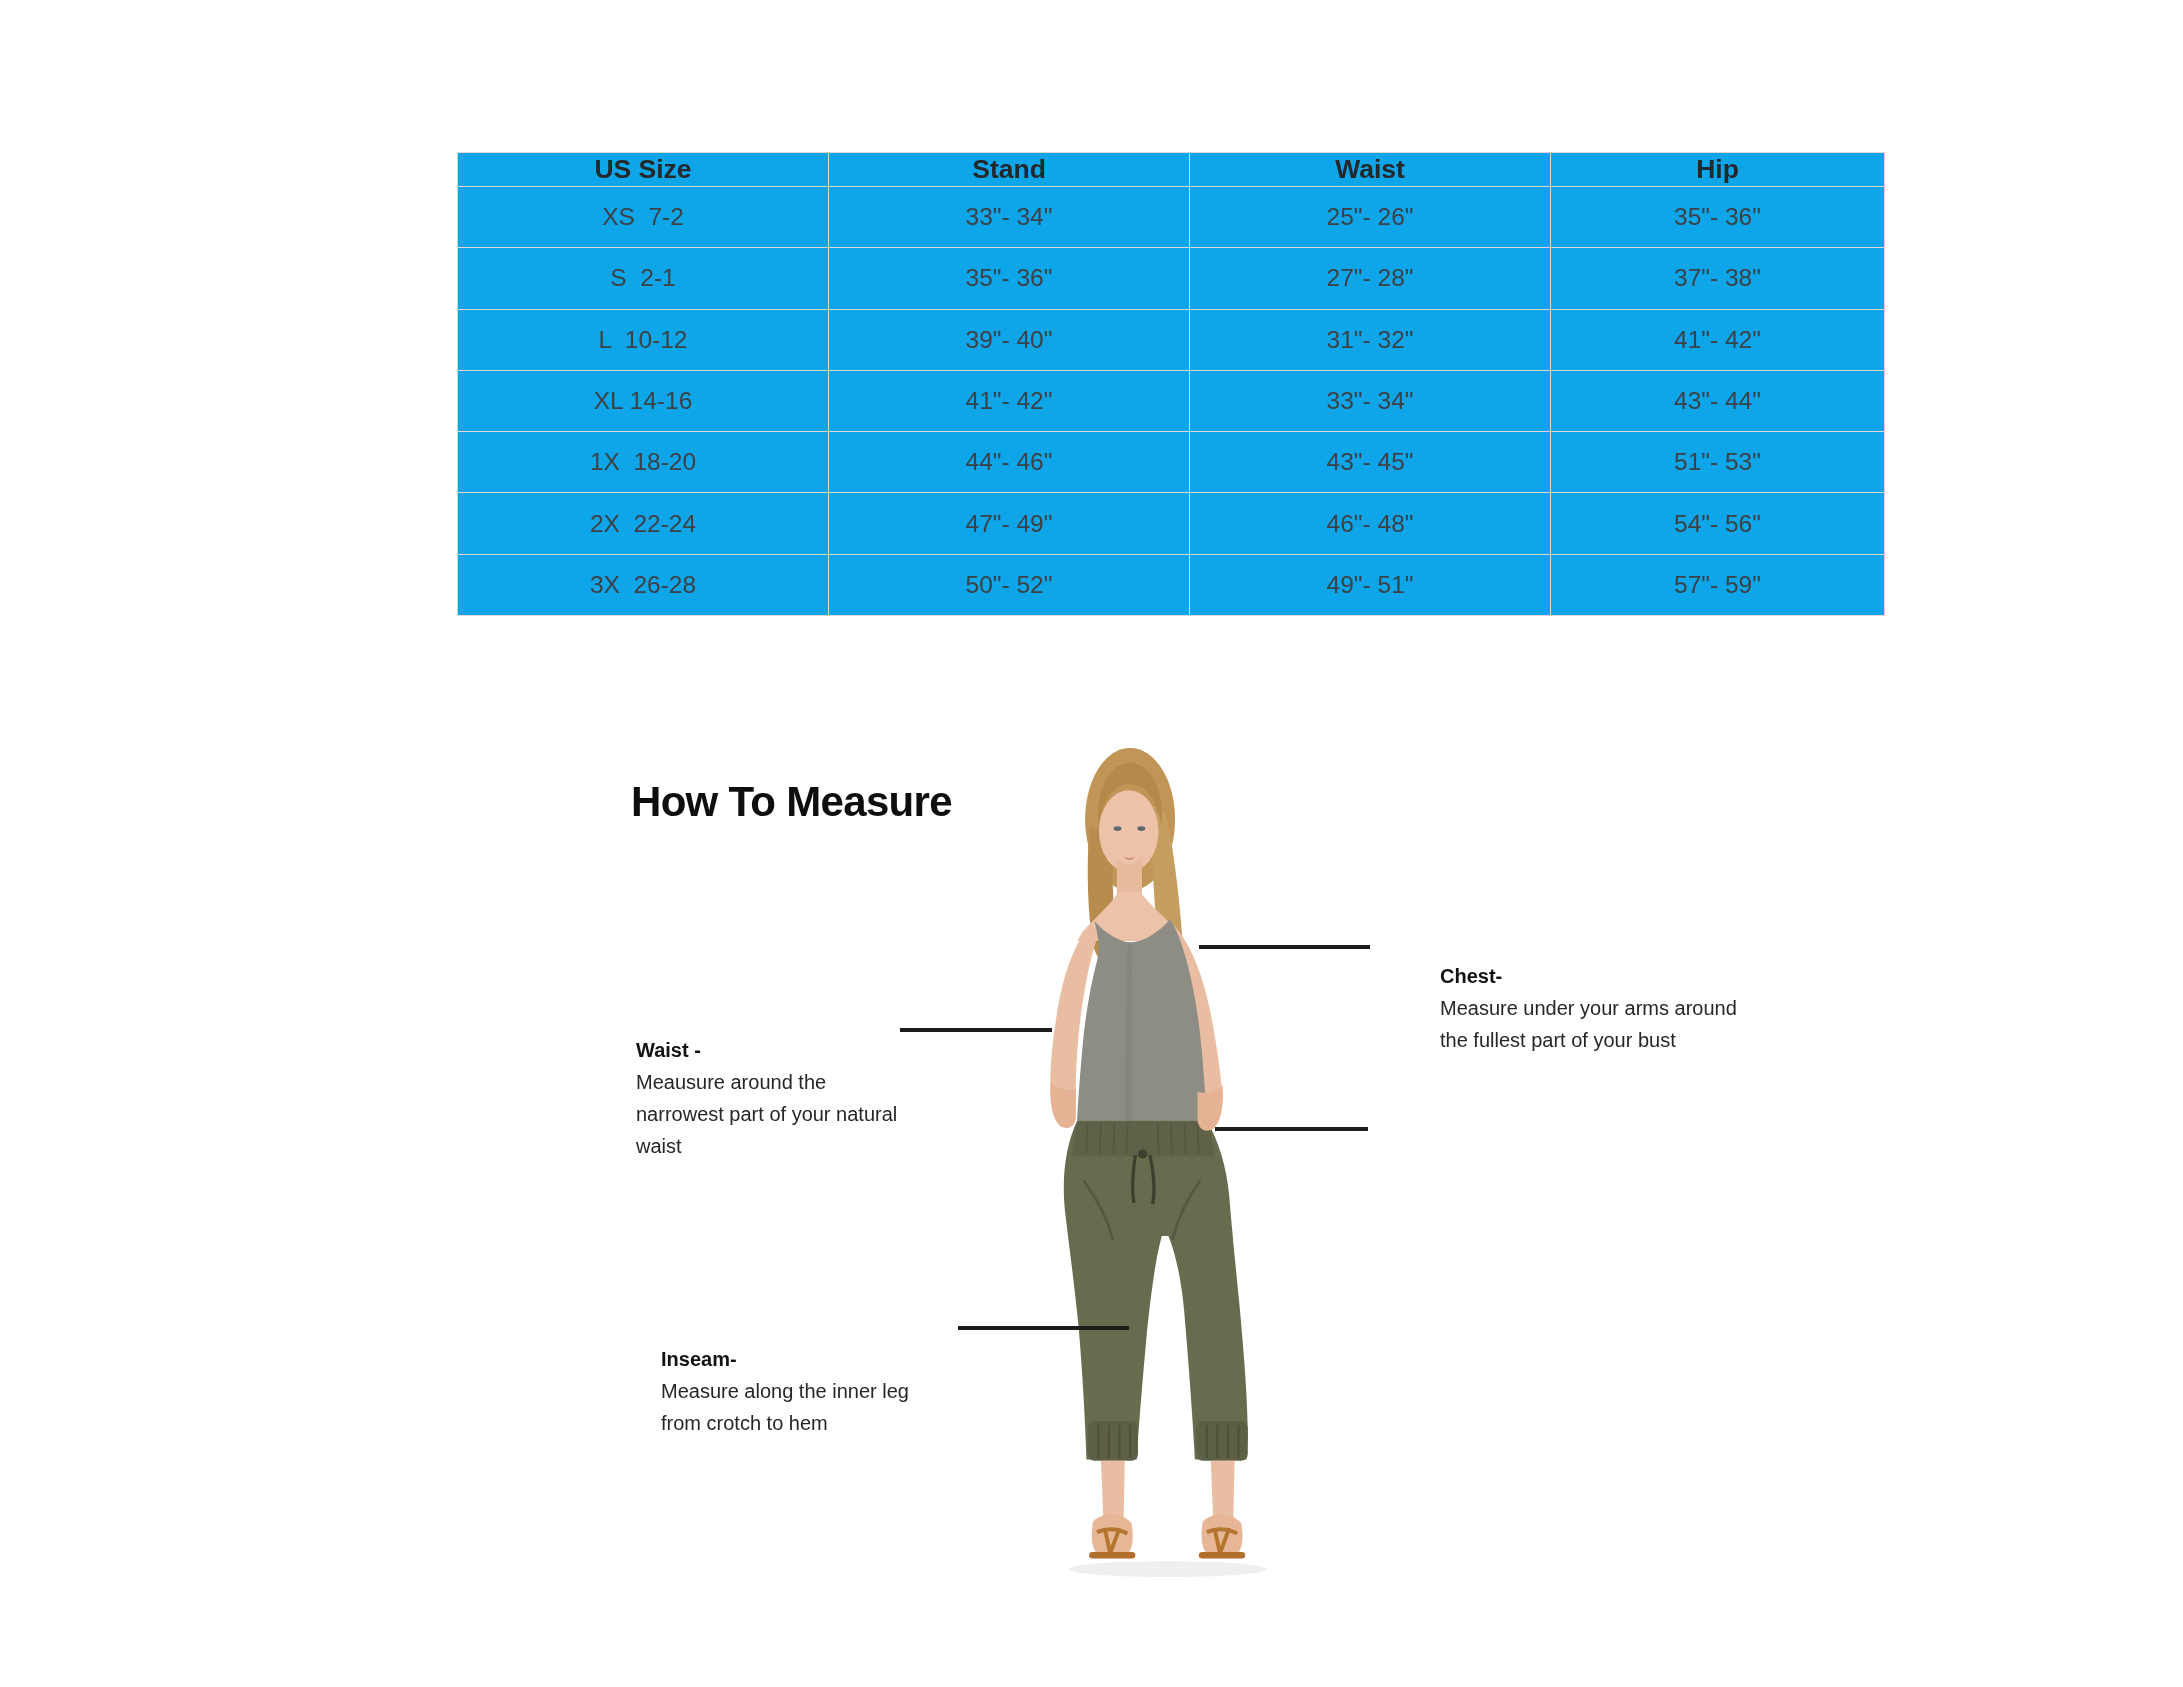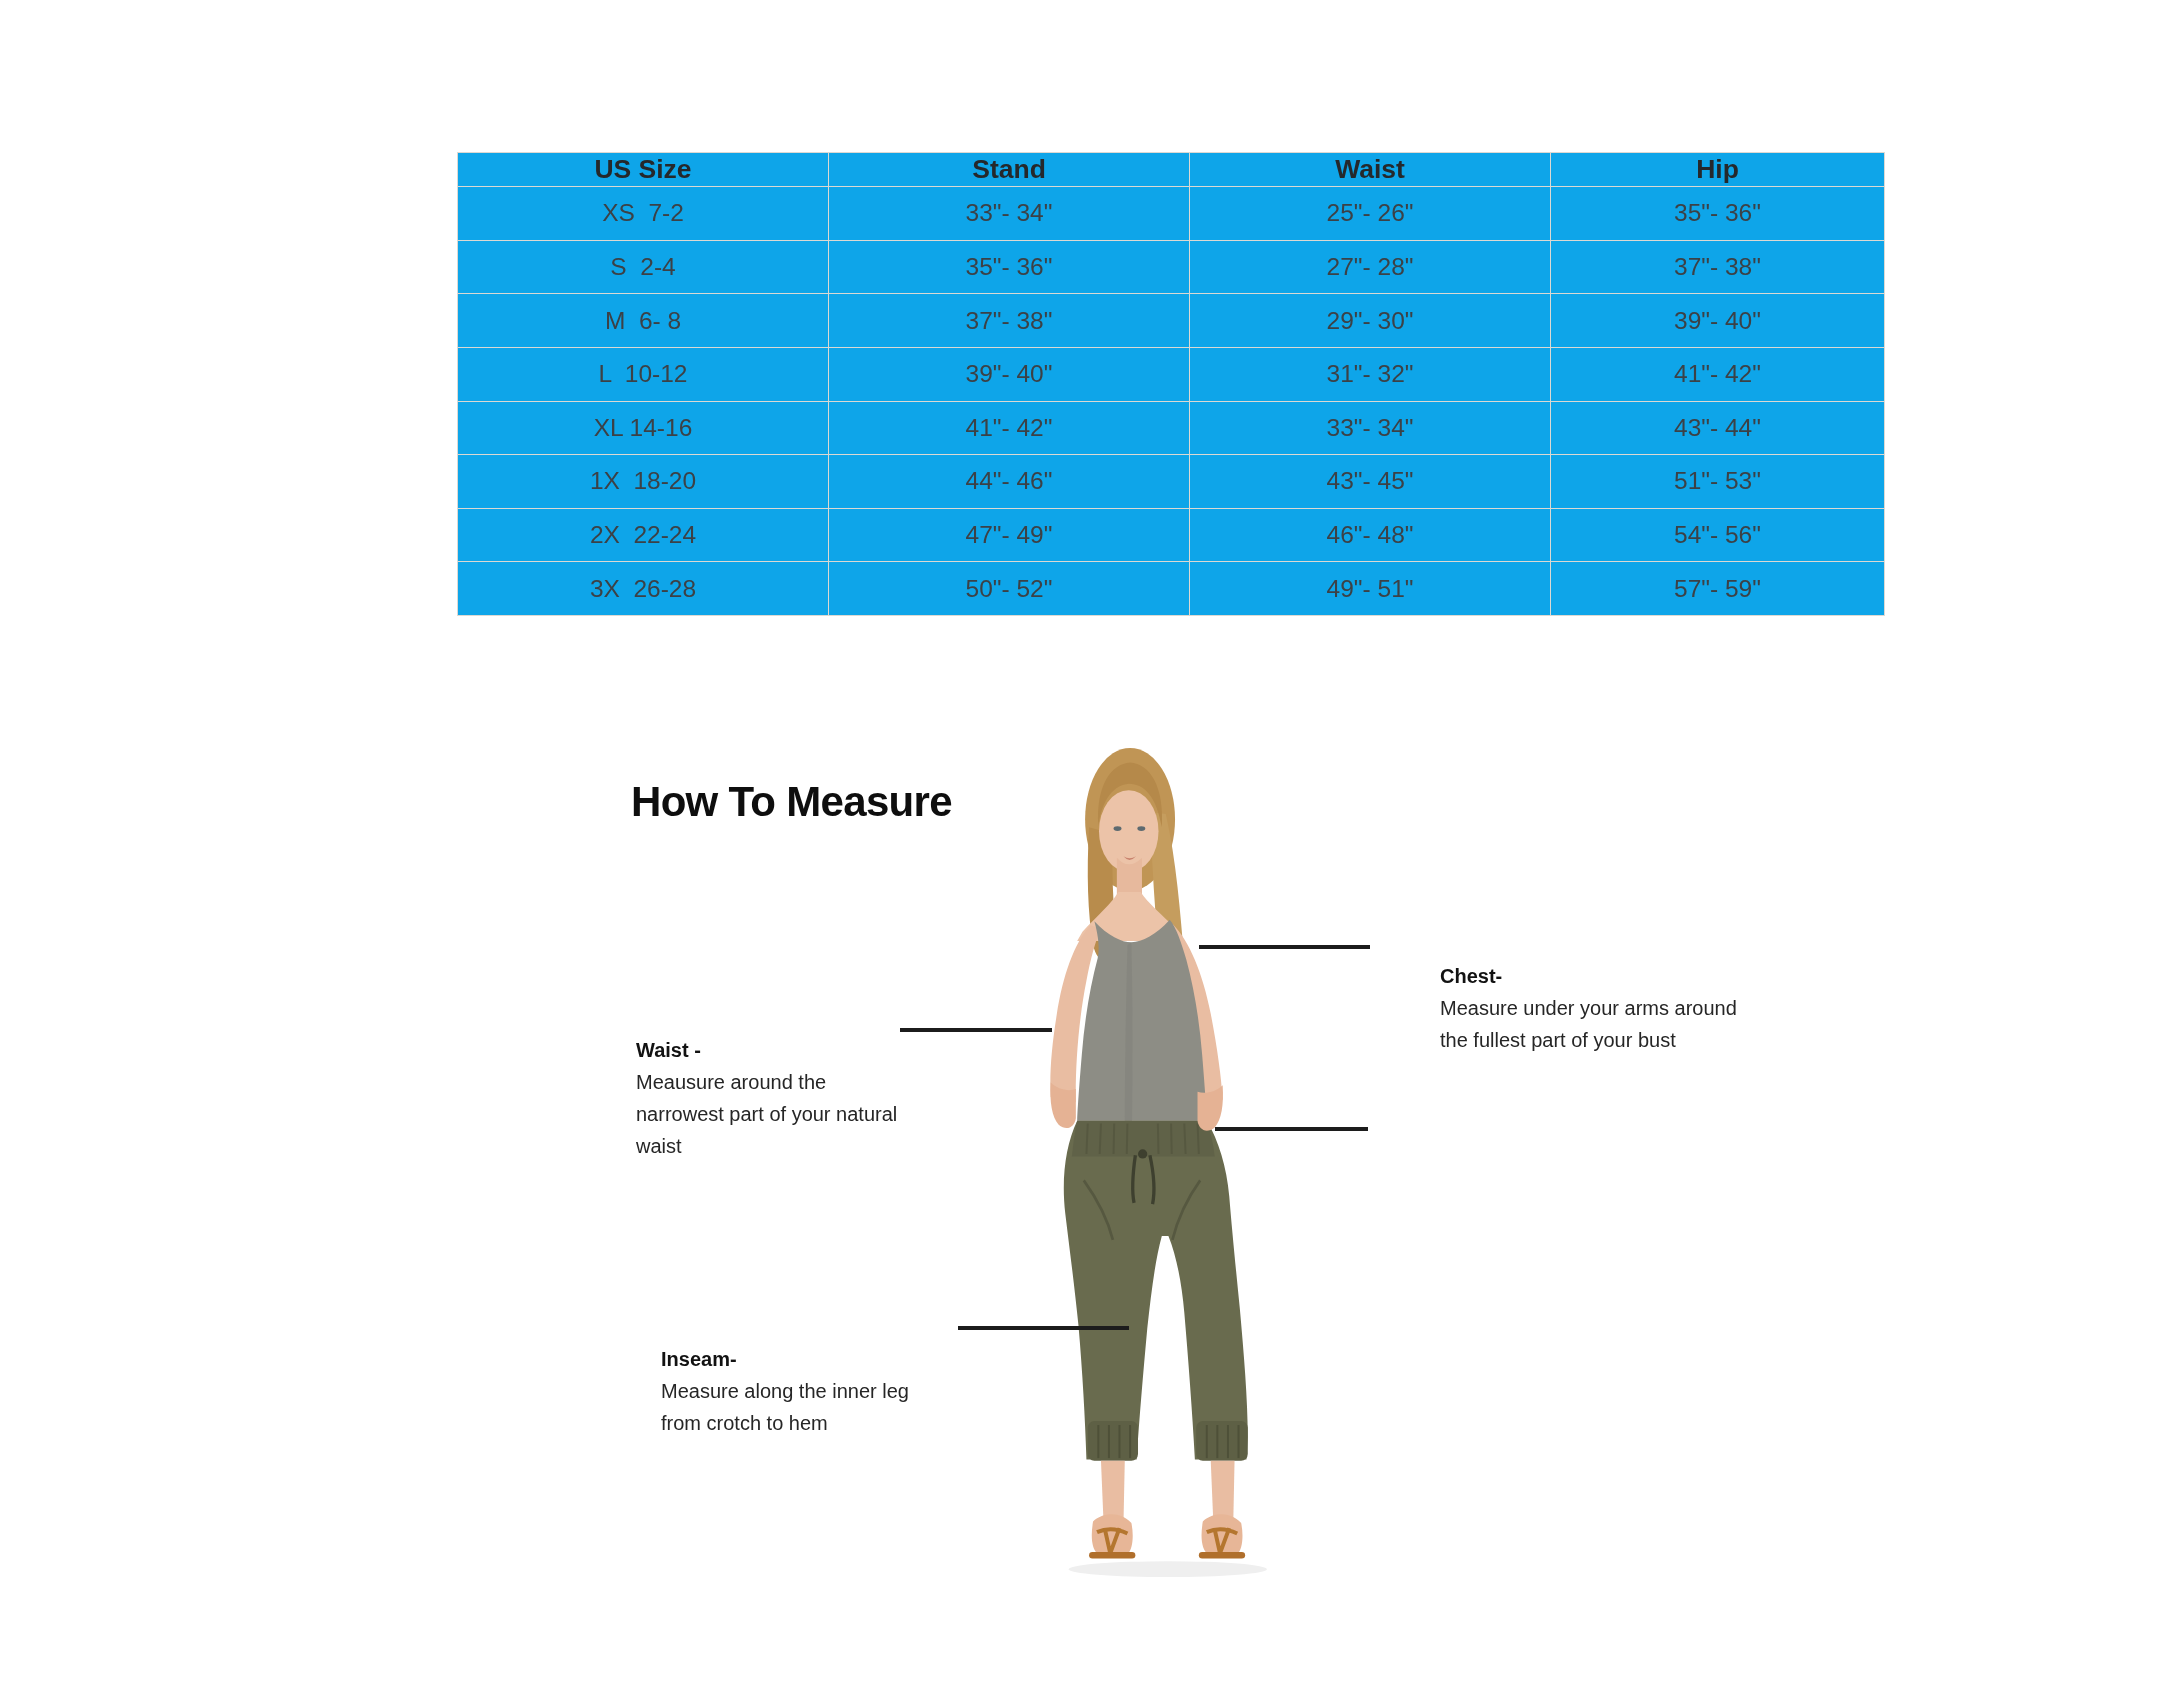--- a/index.html
+++ b/index.html
@@ -65,30 +65,24 @@
       </tr>
     </thead>
     <tbody>
         <tr>
           <td>XS  7-2</td>
           <td>33"- 34"</td>
           <td>25"- 26"</td>
           <td>35"- 36"</td>
         </tr>
         <tr>
-          <td>S  2-4</td>
+          <td>S  2-1</td>
           <td>35"- 36"</td>
           <td>27"- 28"</td>
           <td>37"- 38"</td>
-        </tr>
-        <tr>
-          <td>M  6- 8</td>
-          <td>37"- 38"</td>
-          <td>29"- 30"</td>
-          <td>39"- 40"</td>
         </tr>
         <tr>
           <td>L  10-12</td>
           <td>39"- 40"</td>
           <td>31"- 32"</td>
           <td>41"- 42"</td>
         </tr>
         <tr>
           <td>XL 14-16</td>
           <td>41"- 42"</td>

